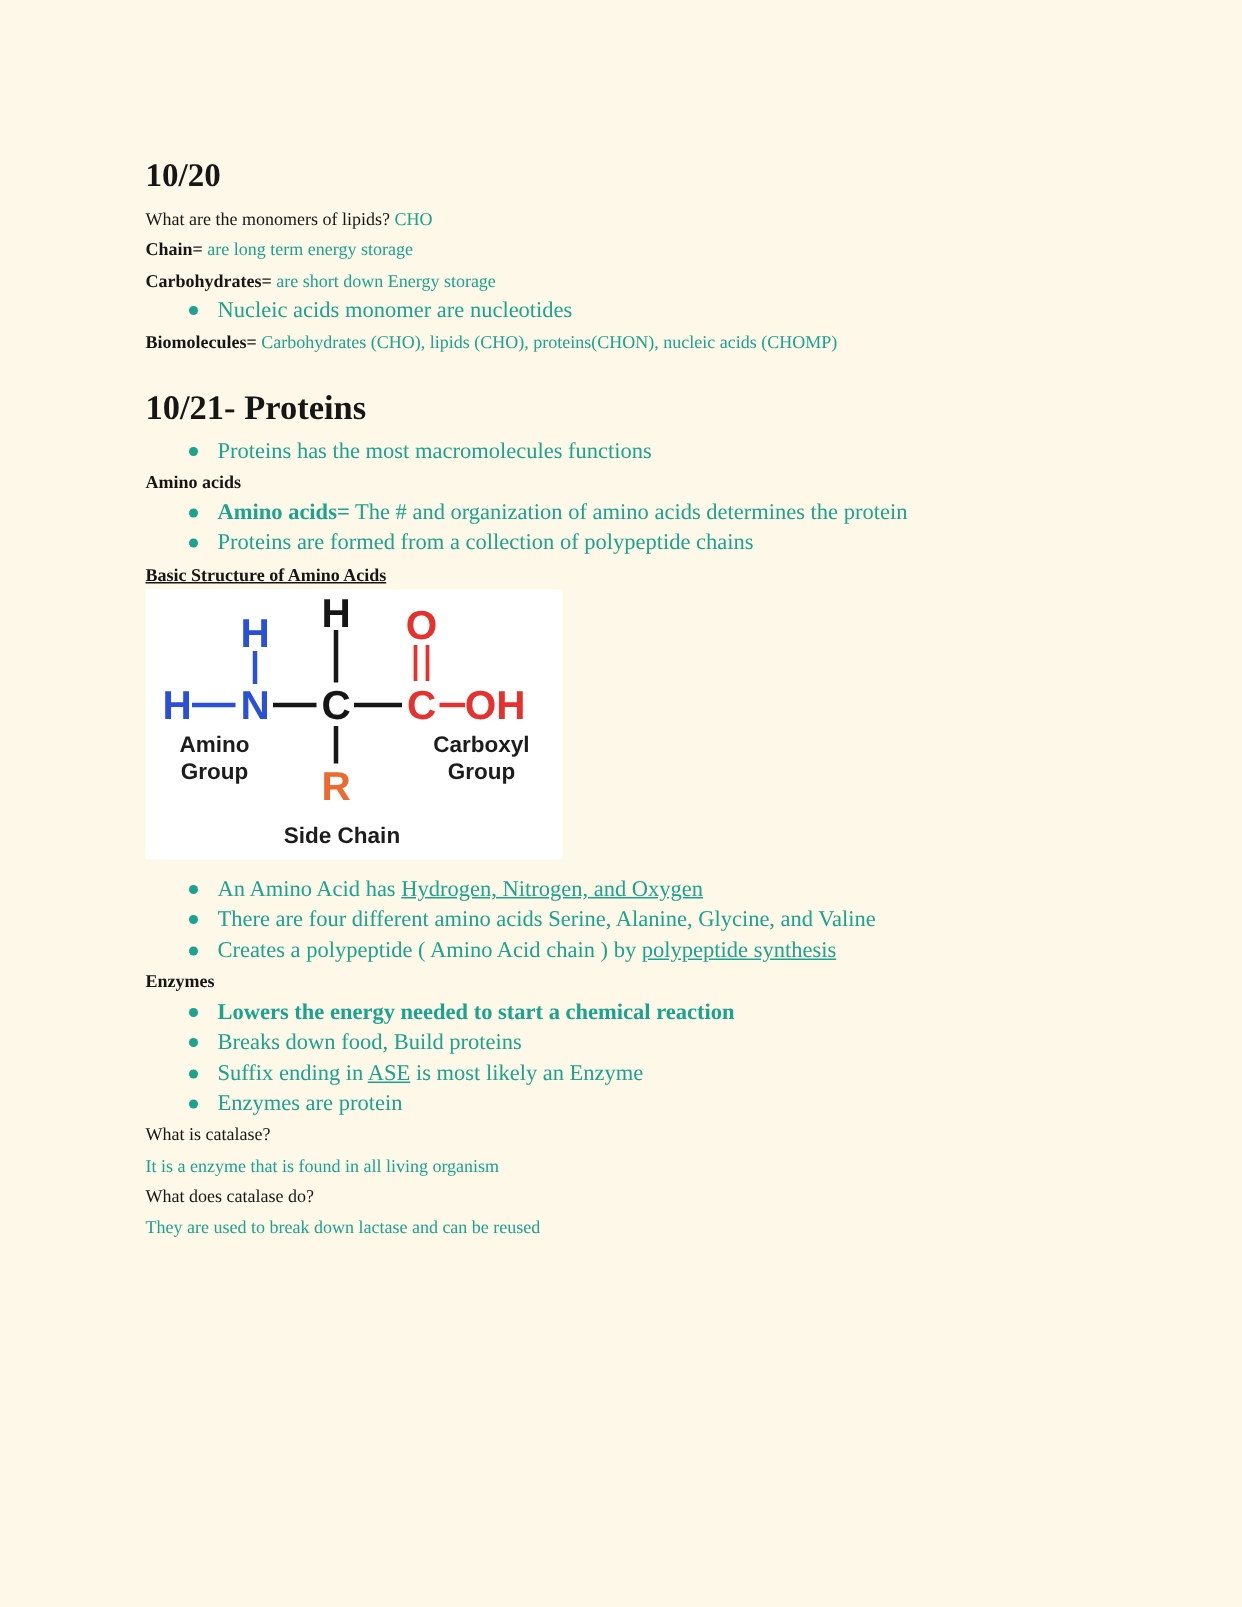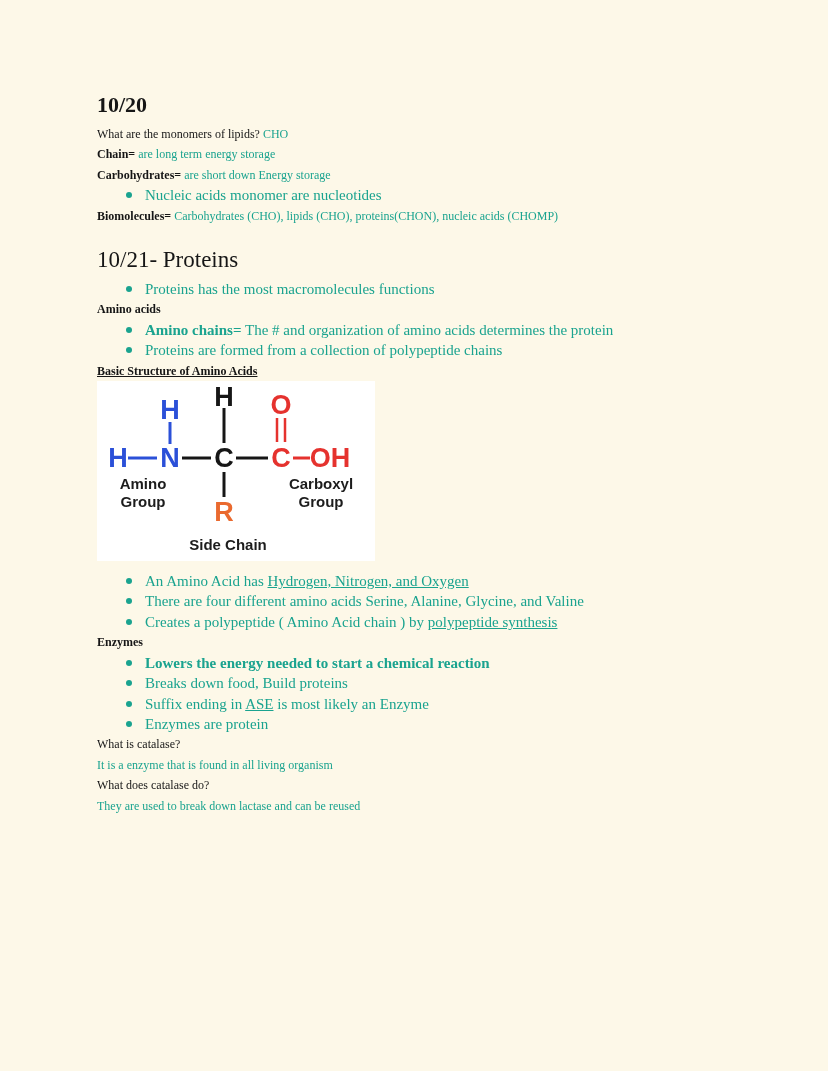--- a/index.html
+++ b/index.html
@@ -2,25 +2,25 @@
 <html><head>
 <meta charset="utf-8">
 <style>
   * { margin:0; padding:0; box-sizing:border-box; }
   html,body { background:#fdf8e8; }
   .page {
     width:828px; height:1071px; background:#fdf8e8;
     position:relative; overflow:hidden;
     font-family:"Liberation Serif", serif; color:#161616;
   }
-  .content { position:absolute; left:97px; top:92px; width:640px; }
+  .content { position:absolute; left:97px; top:104px; width:640px; }
 
   .h-date { font-size:22px; line-height:26px; font-weight:700; }
   .mb6 { margin-bottom:6px; }
-  .h-proteins { font-size:23px; line-height:30px; font-weight:400; margin-top:19px; margin-bottom:4px; }
+  .h-proteins { font-size:23px; line-height:30px; font-weight:700; margin-top:19px; margin-bottom:4px; }
   .h-1024 { font-size:22px; line-height:26px; font-weight:700; margin-bottom:5px; }
 
   p.line { font-size:12px; line-height:20.4px; }
   .teal { color:#1aa38f; }
   .b { font-weight:700; }
   .u { text-decoration:underline; }
 
   ul.blist { list-style:none; padding-left:48px; }
   ul.blist li { position:relative; font-size:15px; line-height:20.4px; color:#1aa38f; }
   ul.blist li::before {
@@ -62,21 +62,21 @@
 
     <h1 class="h-proteins">10/21- Proteins</h1>
 
     <ul class="blist">
       <li>Proteins has the most macromolecules functions</li>
     </ul>
 
     <p class="line b">Amino acids</p>
 
     <ul class="blist">
-      <li><span class="b">Amino chains=</span><span> The # and organization  of amino acids determines the protein</span></li>
+      <li><span class="b">Amino acids=</span><span> The # and organization  of amino acids determines the protein</span></li>
       <li>Proteins are formed from a collection of polypeptide chains</li>
     </ul>
 
     <p class="line b u">Basic Structure of Amino Acids</p>
 
     <div class="diagram">
       <svg width="278" height="180" viewBox="0 0 278 180">
 
         <line class="bond sblack" x1="127" y1="27" x2="127" y2="62"></line>
         <line class="bond sblue" x1="73" y1="41" x2="73" y2="63"></line>

